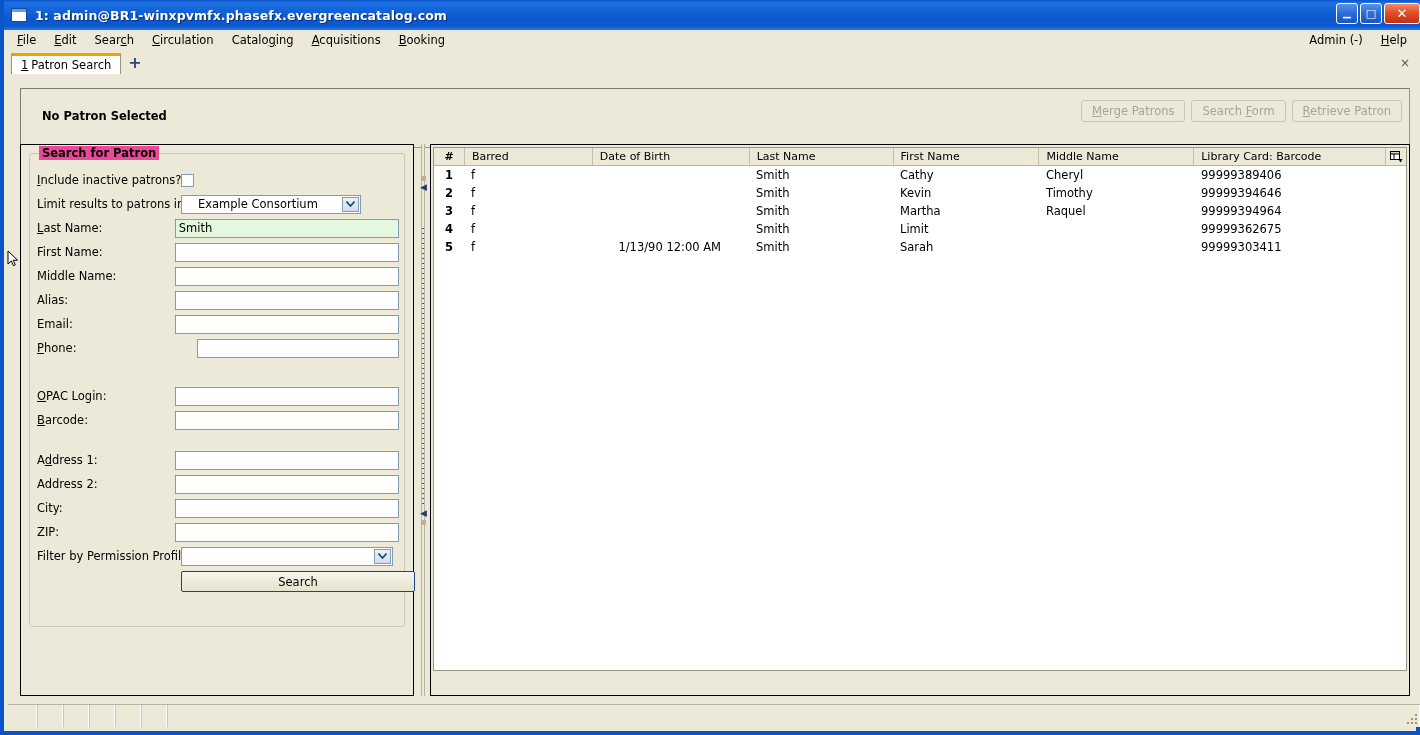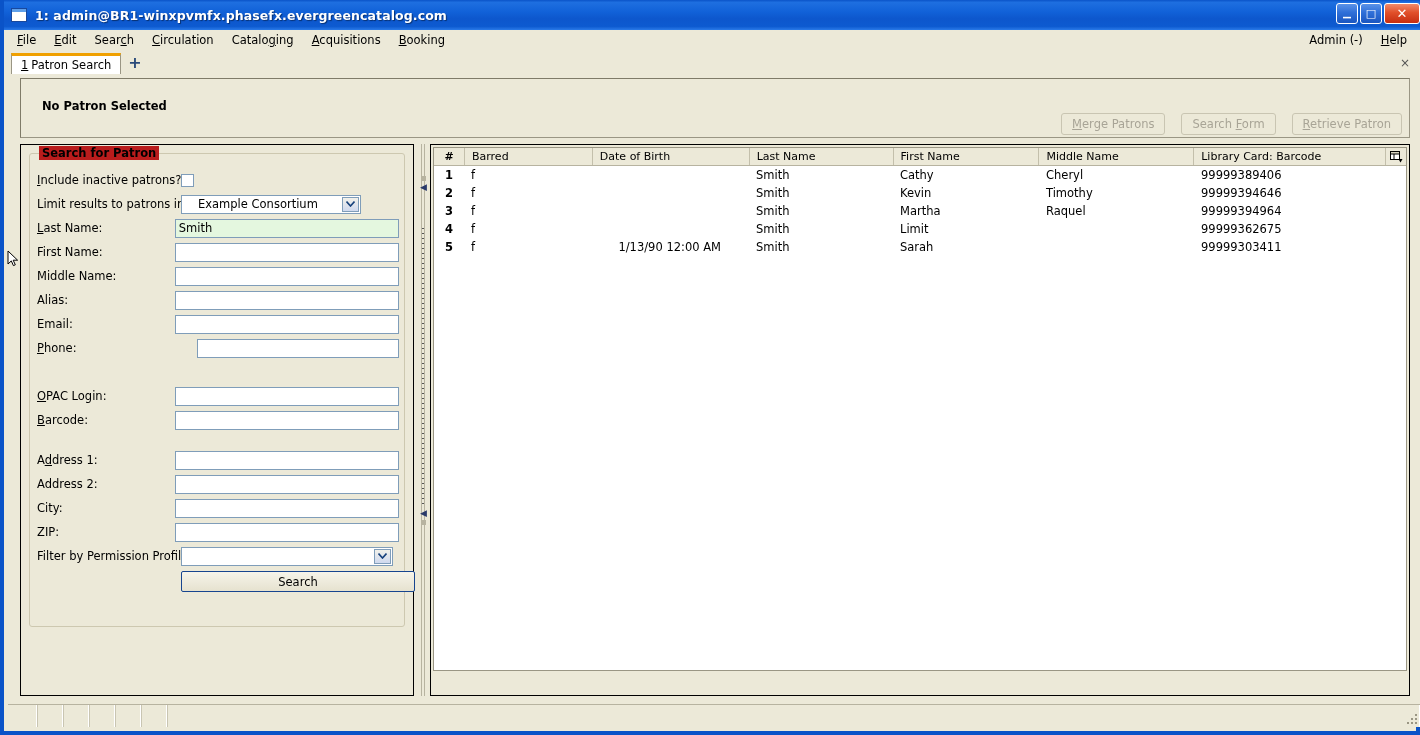--- a/index.html
+++ b/index.html
@@ -172,41 +172,40 @@
   .content {
     position: absolute;
     left: 4px; top: 74px;
     width: 1412px; height: 631px;
     background: #ece9d8;
   }
 
   
   .patron-bar {
     position: absolute;
-    left: 12px; top: 4px;
+    left: 12px; top: 14px;
     width: 1390px; height: 60px;
     background: #ece9d8;
     border: 1px solid #9a9684;
     border-top-color: #7f7b68;
     border-left-color: #7f7b68;
     box-sizing: border-box;
   }
   .patron-title {
     position: absolute;
     left: 21px; top: 20px;
     font-size: 11.5px;
     font-weight: bold;
     color: #000;
   }
   .patron-btns {
     position: absolute;
     right: 7px; top: 11px;
     display: flex;
-    gap: 16px;
-    margin-top: 23px;
+    gap: 6px;
   }
   .btn {
     font-family: "DejaVu Sans", "Liberation Sans", sans-serif;
     font-size: 11.5px;
     background: #ece9d8;
     border: 1px solid #9a9684;
     border-radius: 3px;
     padding: 3px 10px;
     color: #000;
     cursor: default;
@@ -236,21 +235,21 @@
     position: absolute;
     left: 8px; top: 8px;
     width: 376px; height: 474px;
     border: 1px solid #cdc8b0;
     border-radius: 3px;
     box-sizing: border-box;
   }
   .fieldset-legend {
     position: absolute;
     left: 9px; top: -8px;
-    background: #b91c1c;
+    background: #ec4899;
     padding: 0 3px;
     font-size: 11.5px;
     font-weight: bold;
     color: #000;
   }
   .frow {
     position: absolute;
     left: 7px;
     width: 362px;
     height: 24px;

